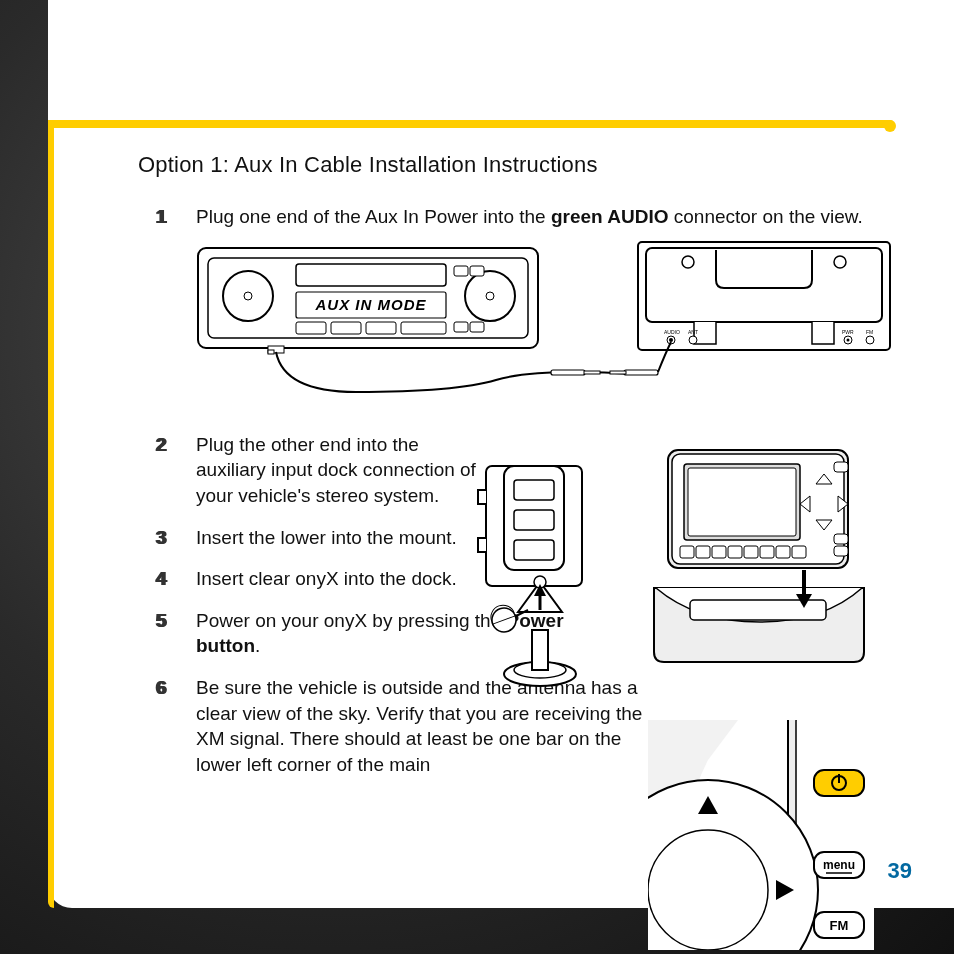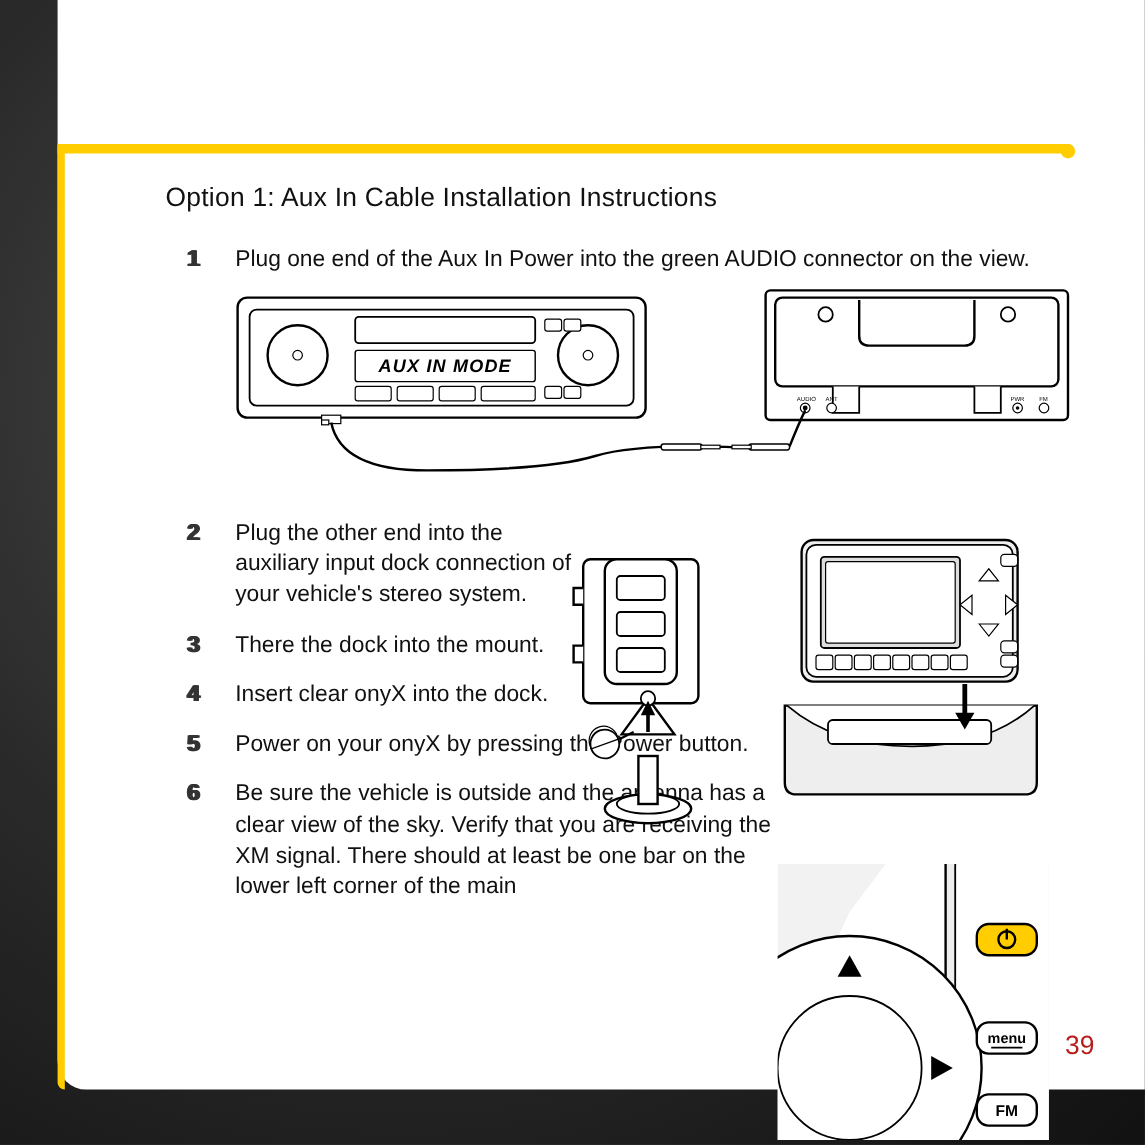--- a/index.html
+++ b/index.html
@@ -5,22 +5,22 @@
   html,body{margin:0;padding:0;width:954px;height:954px;font-family:Arial,Helvetica,sans-serif;background:radial-gradient(circle at 35% 35%,#4d4d4d 0%,#2a2a2a 50%,#111 100%);color:#111;overflow:hidden}
   .page{position:absolute;top:0;right:0;width:906px;height:908px;background:#fff;border-radius:0 0 0 24px}
   .accent{position:absolute;top:120px;left:0;right:60px;height:8px;background:#ffcd00;border-radius:0 6px 6px 0}
   .accent::after{content:"";position:absolute;right:-2px;top:0;width:12px;height:12px;background:#ffcd00;border-radius:50%}
   .accent-vert{position:absolute;top:122px;left:0;width:6px;bottom:0;background:#ffcd00;border-radius:0 0 0 20px}
   .content{position:absolute;top:152px;left:90px;right:80px;bottom:70px}
   h2{margin:0 0 26px 0;font-size:22px;font-weight:400;letter-spacing:.2px}
   ol{list-style:none;margin:0;padding:0 0 0 58px;counter-reset:step}
   ol>li{counter-increment:step;position:relative;font-size:19px;line-height:1.35;margin:0 0 16px 0}
   ol>li::before{content:counter(step);position:absolute;left:-40px;top:0;font-weight:900;font-size:19px;color:#333;text-shadow:1px 0 #333,-1px 0 #333}
-  b{font-weight:400}
-  .pagenum{position:absolute;right:42px;bottom:24px;font-size:22px;font-weight:400;color:#b91c1c}
+  b{font-weight:700}
+  .pagenum{position:absolute;right:42px;bottom:24px;font-size:22px;font-weight:700;color:#0369a1}
   
   .fig1{margin:8px 0 24px 0;height:170px;position:relative}
   .fig2{position:absolute;top:308px;left:312px;width:180px;height:235px}
   .fig3{position:absolute;top:290px;right:0;width:230px;height:230px}
   .fig4{position:absolute;top:568px;right:0;width:226px;height:230px}
   .row2{width:280px}
   .row3{width:300px}
   .row5{width:430px}
   .row6{width:460px}
   svg{display:block}
@@ -104,21 +104,21 @@
               <path d="M462 134 q8 -20 13 -30" fill="none" stroke="#000" stroke-width="2"></path>
             </g>
           </svg>
         </div>
       </li>
 
       <li>
           <div class="row2"><span>Plug the other end into the auxiliary input dock connection of your vehicle's stereo system.</span></div>
         </li>
       <li>
-          <div class="row3"><span>There the dock into the mount.</span></div>
+          <div class="row3"><span>Insert the lower into the mount.</span></div>
         </li>
       <li>
           <div class="row3"><span>Insert clear onyX into the dock.</span></div>
         </li>
       <li>
           <div class="row5"><span>Power on your onyX by pressing the </span><b>Power button</b><span>.</span></div>
         </li>
       <li>
           <div class="row6"><span>Be sure the vehicle is outside and the antenna has a clear view of the sky. Verify that you are receiving the XM signal. There should at least be one bar on the lower left corner of the main</span></div>
         </li>

